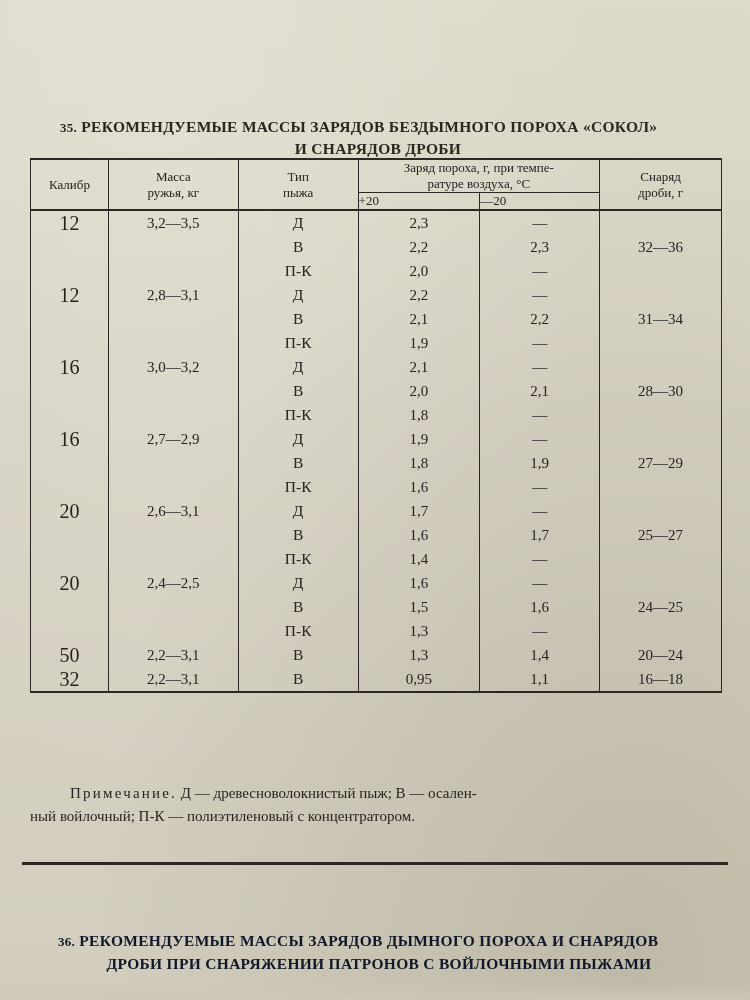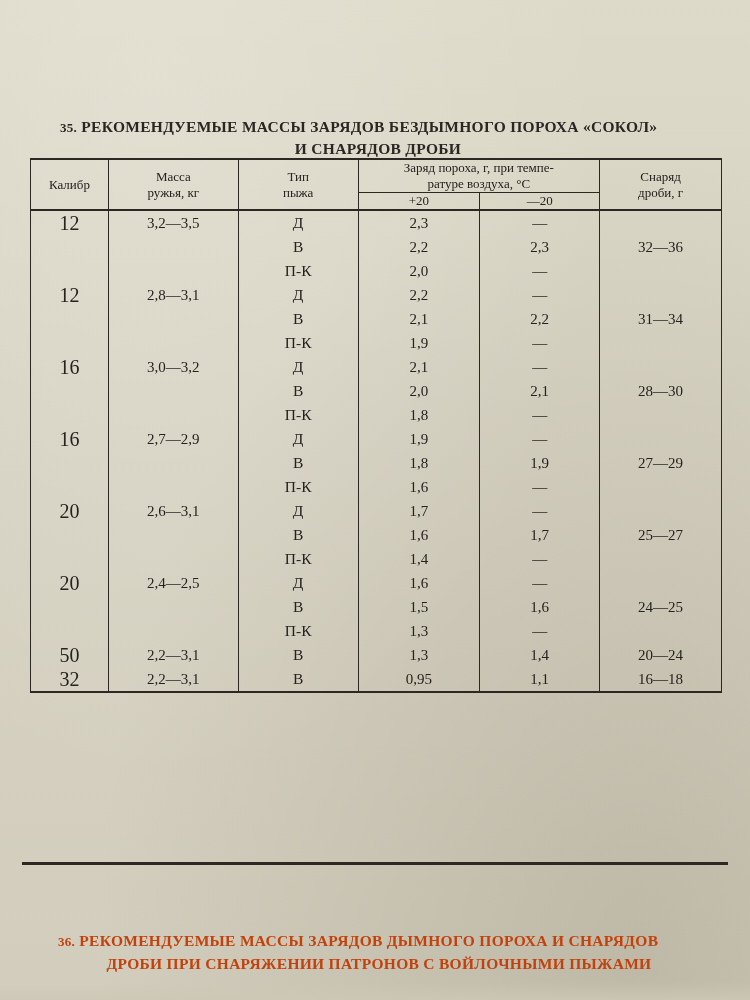--- a/index.html
+++ b/index.html
@@ -85,21 +85,21 @@
     border-bottom: 2.5px solid #2c2722;
   }
   .hdr {
     text-align: center;
     font-size: 13px;
     line-height: 16px;
     padding: 4px 3px;
     vertical-align: middle;
   }
   .hdr-sub {
-    text-align: center;
+    text-align: left;
     font-size: 13px;
     padding: 3px 2px;
     border-top: 1.5px solid #2c2722;
   }
   .hdr-span {
     text-align: center;
     font-size: 13px;
     line-height: 16px;
     padding: 4px 6px 3px 6px;
   }
@@ -152,21 +152,21 @@
     top: 930px;
     width: 702px;
     text-align: center;
   }
   .bottom-line {
     font-size: 15.5px;
     font-weight: bold;
     letter-spacing: 0.3px;
     line-height: 22px;
     text-transform: uppercase;
-    color: #c2410c;
+    color: #0f172a;
   }
   .bottom-line.first {
     text-align: left;
     padding-left: 30px;
   }
   .fade-bottom {
     position: absolute;
     left: 0; right: 0; bottom: 0;
     height: 18px;
     background: linear-gradient(180deg, rgba(210,205,188,0) 0%, rgba(205,200,182,0.85) 100%);
@@ -381,20 +381,27 @@
             <td class="cell mass rule-bottom">2,2—3,1</td>
             <td class="cell pyzh rule-bottom">В</td>
             <td class="cell t20 rule-bottom">0,95</td>
             <td class="cell tm20 rule-bottom">1,1</td>
             <td class="cell snar rule-bottom">16—18</td>
           </tr>
         </tbody>
     </table>
   </div>
 
+  <div class="note">
+    <p class="l1">
+      <span class="lead">Примечание.</span>
+      <span>Д — древесноволокнистый пыж;  В — осален-</span>
+    </p>
+    <p>ный войлочный;  П-К — полиэтиленовый с концентратором.</p>
+  </div>
 
   <div class="sep-rule"></div>
 
   <div class="bottom-block">
     <div class="bottom-line first">
       <span class="title-num">36.</span>
       <span>РЕКОМЕНДУЕМЫЕ МАССЫ ЗАРЯДОВ ДЫМНОГО ПОРОХА И СНАРЯДОВ</span>
     </div>
     <div class="bottom-line">ДРОБИ ПРИ СНАРЯЖЕНИИ ПАТРОНОВ С ВОЙЛОЧНЫМИ ПЫЖАМИ</div>
   </div>

